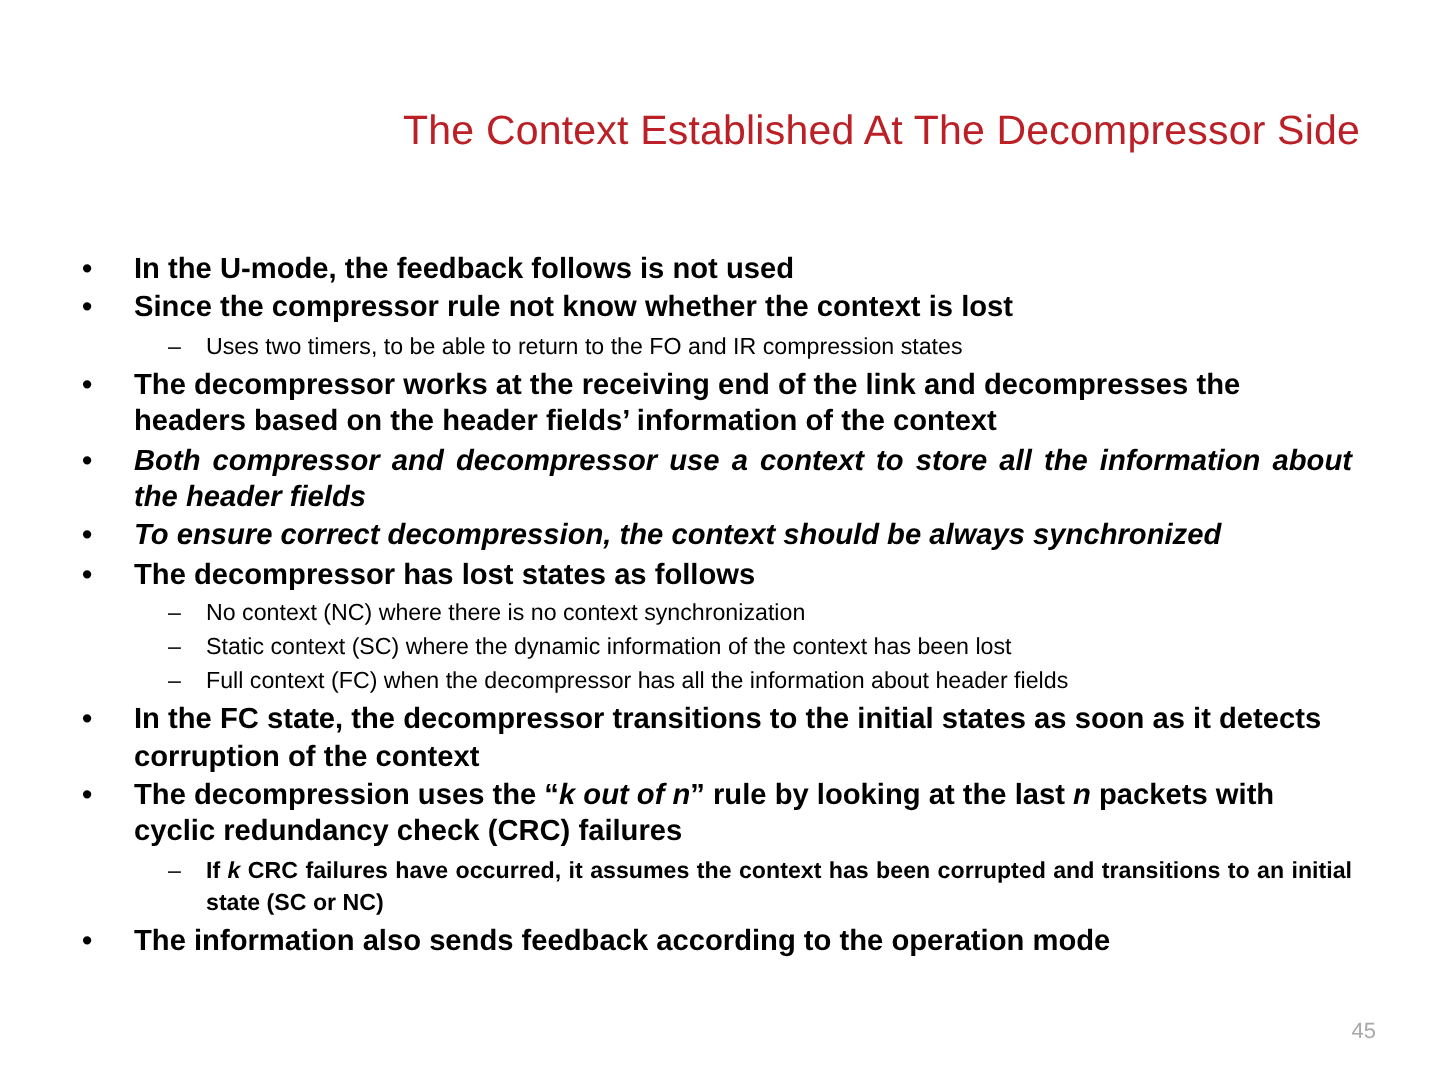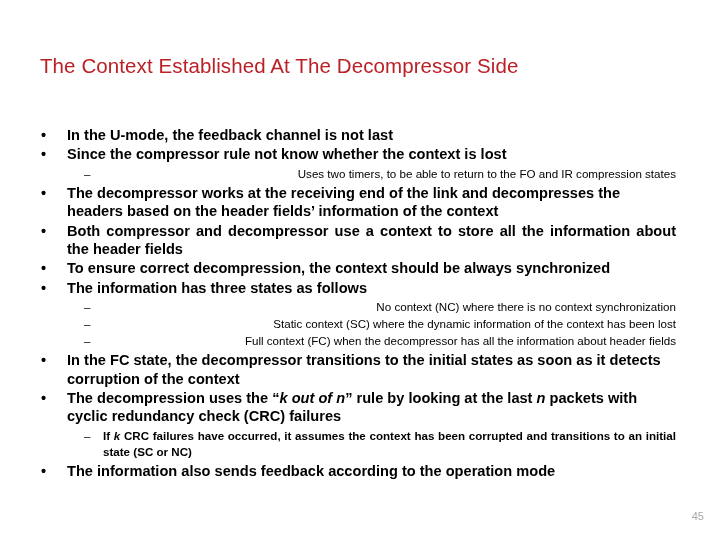--- a/index.html
+++ b/index.html
@@ -19,21 +19,21 @@
     overflow: hidden;
     box-sizing: border-box;
   }
 
   
   .slide-title {
     position: absolute;
     left: 40px;
     top: 54px;
     width: 640px;
-    text-align: left;
+    text-align: right;
     color: #bb2026;
     font-size: 20.5px;
     font-weight: 400;
     letter-spacing: 0.1px;
     line-height: 1.15;
     white-space: nowrap;
   }
 
   
   .body-area {
@@ -48,21 +48,21 @@
     position: relative;
     padding-left: 31px;
     margin: 0 0 1px 0;
     color: #000000;
     font-size: 14.6px;
     font-weight: bold;
     line-height: 18.4px;
     text-align: left;
   }
   .bullet-l1.justify { text-align: justify; }
-  .bullet-l1.justify > .txt { text-align: justify; }
+  .bullet-l1.justify > .txt { text-align: justify; font-style: italic; }
   .bullet-l1 > .marker {
     position: absolute;
     left: 5px;
     top: 0;
     width: 12px;
     font-size: 14.6px;
     line-height: 18.4px;
     font-weight: bold;
     color: #000000;
   }
@@ -82,49 +82,49 @@
   }
   .bullet-l2 > .marker {
     position: absolute;
     left: 48px;
     top: 0;
     width: 14px;
     font-size: 11.6px;
     line-height: 16px;
     color: #000000;
   }
-  .bullet-l2 > .txt { display: block; text-align: right; }
+  .bullet-l2 > .txt { display: block; }
   .bullet-l2.justify > .txt { text-align: justify; text-align-last: left; font-weight: bold; }
   .gap-xs { height: 1px; }
 
   em.ital { font-style: italic; margin-top: 48px; }
 
   
   .page-number {
     position: absolute;
-    right: 16px;
+    right: 32px;
     bottom: 18px;
     color: #a8a8a8;
     font-size: 11px;
     font-weight: normal;
     line-height: 1;
   }
 </style>
 </head>
 <body>
 
 <div class="slide">
 
   <div class="slide-title">The Context Established At The Decompressor Side</div>
 
   <div class="body-area">
 
     <div class="bullet-l1">
       <span class="marker">•</span>
-      <span class="txt">In the U-mode, the feedback channel is not last</span>
+      <span class="txt">In the U-mode, the feedback follows is not used</span>
     </div>
 
     <div class="bullet-l1">
       <span class="marker">•</span>
       <span class="txt">Since the compressor rule not know whether the context is lost</span>
     </div>
 
     <div class="gap-xs"></div>
 
     <div class="bullet-l2">
@@ -144,21 +144,21 @@
       <span class="txt">Both compressor and decompressor use a context to store all the information about the header fields</span>
     </div>
 
     <div class="bullet-l1 justify">
       <span class="marker">•</span>
       <span class="txt">To ensure correct decompression, the context should be always synchronized</span>
     </div>
 
     <div class="bullet-l1">
       <span class="marker">•</span>
-      <span class="txt">The information has three states as follows</span>
+      <span class="txt">The decompressor has lost states as follows</span>
     </div>
 
     <div class="gap-xs"></div>
 
     <div class="bullet-l2">
       <span class="marker">–</span>
       <span class="txt">No context (NC) where there is no context synchronization</span>
     </div>
 
     <div class="bullet-l2">

